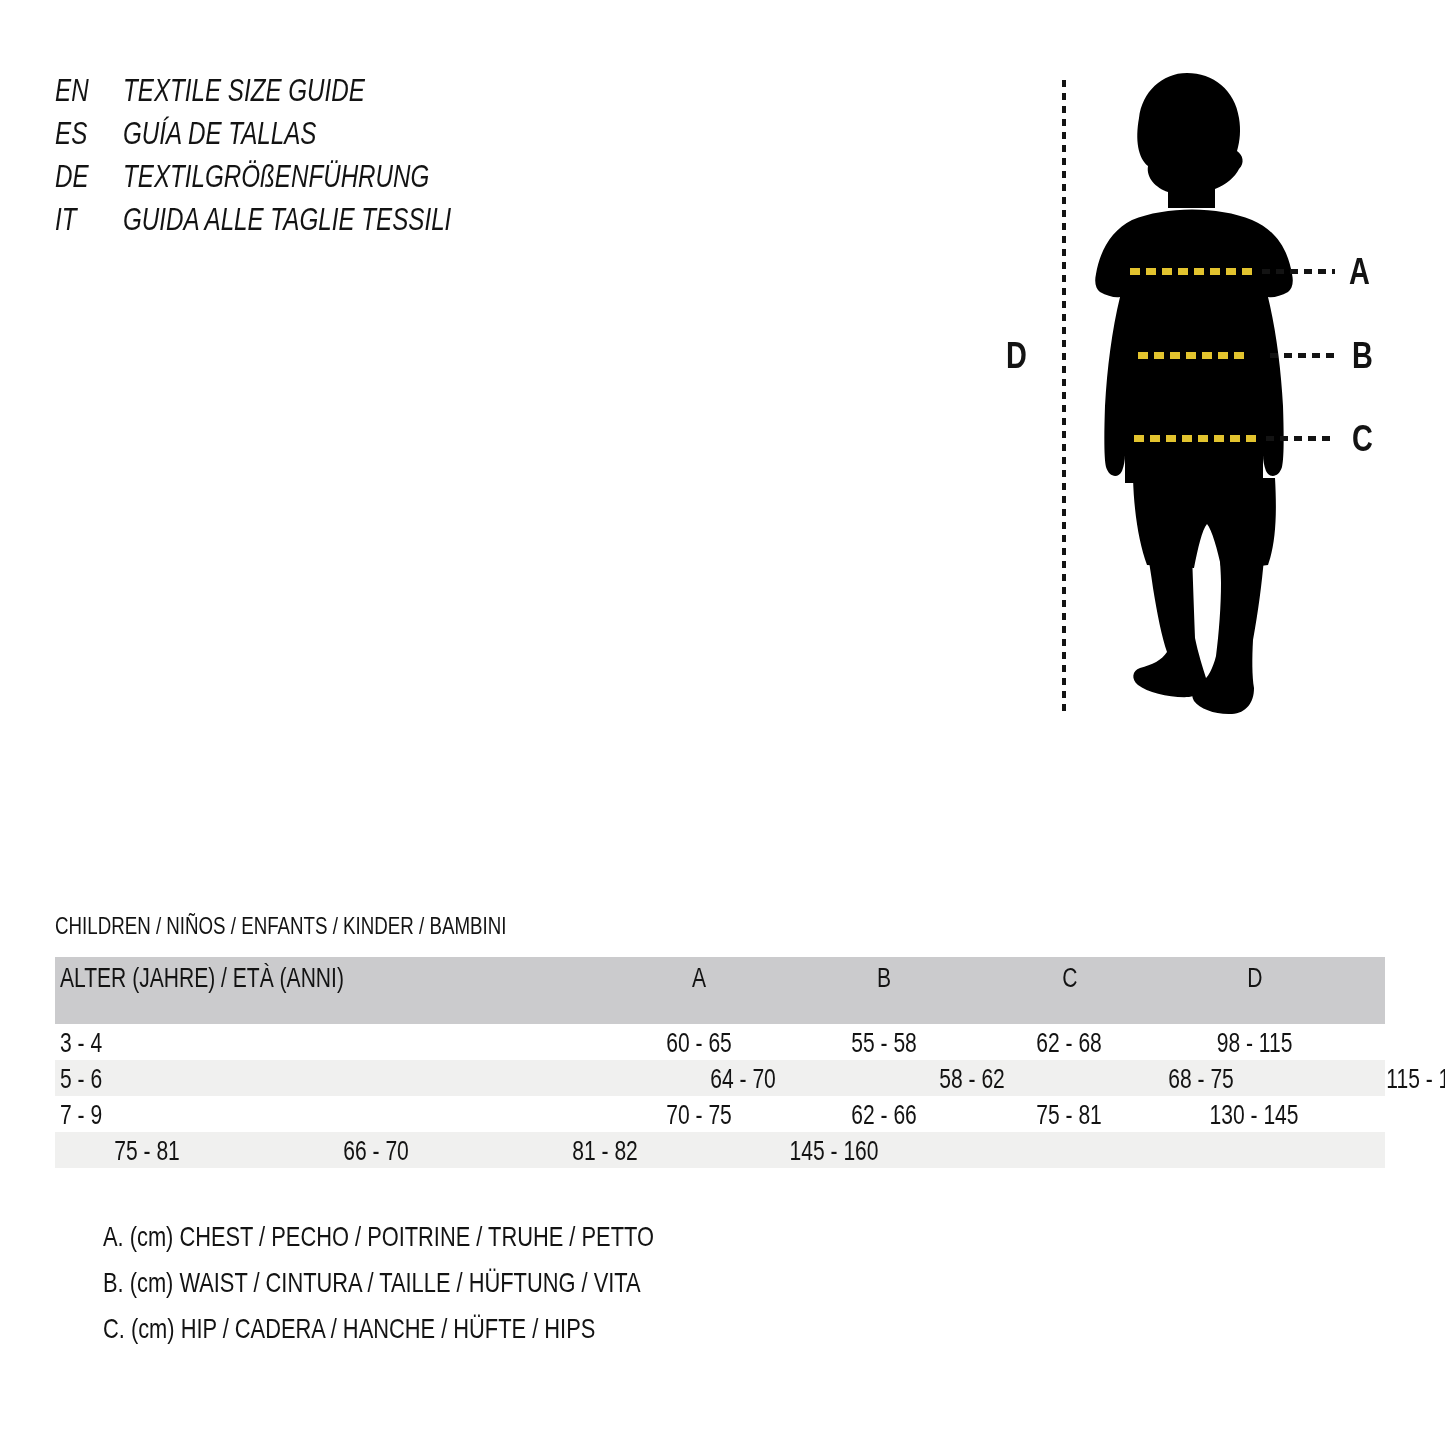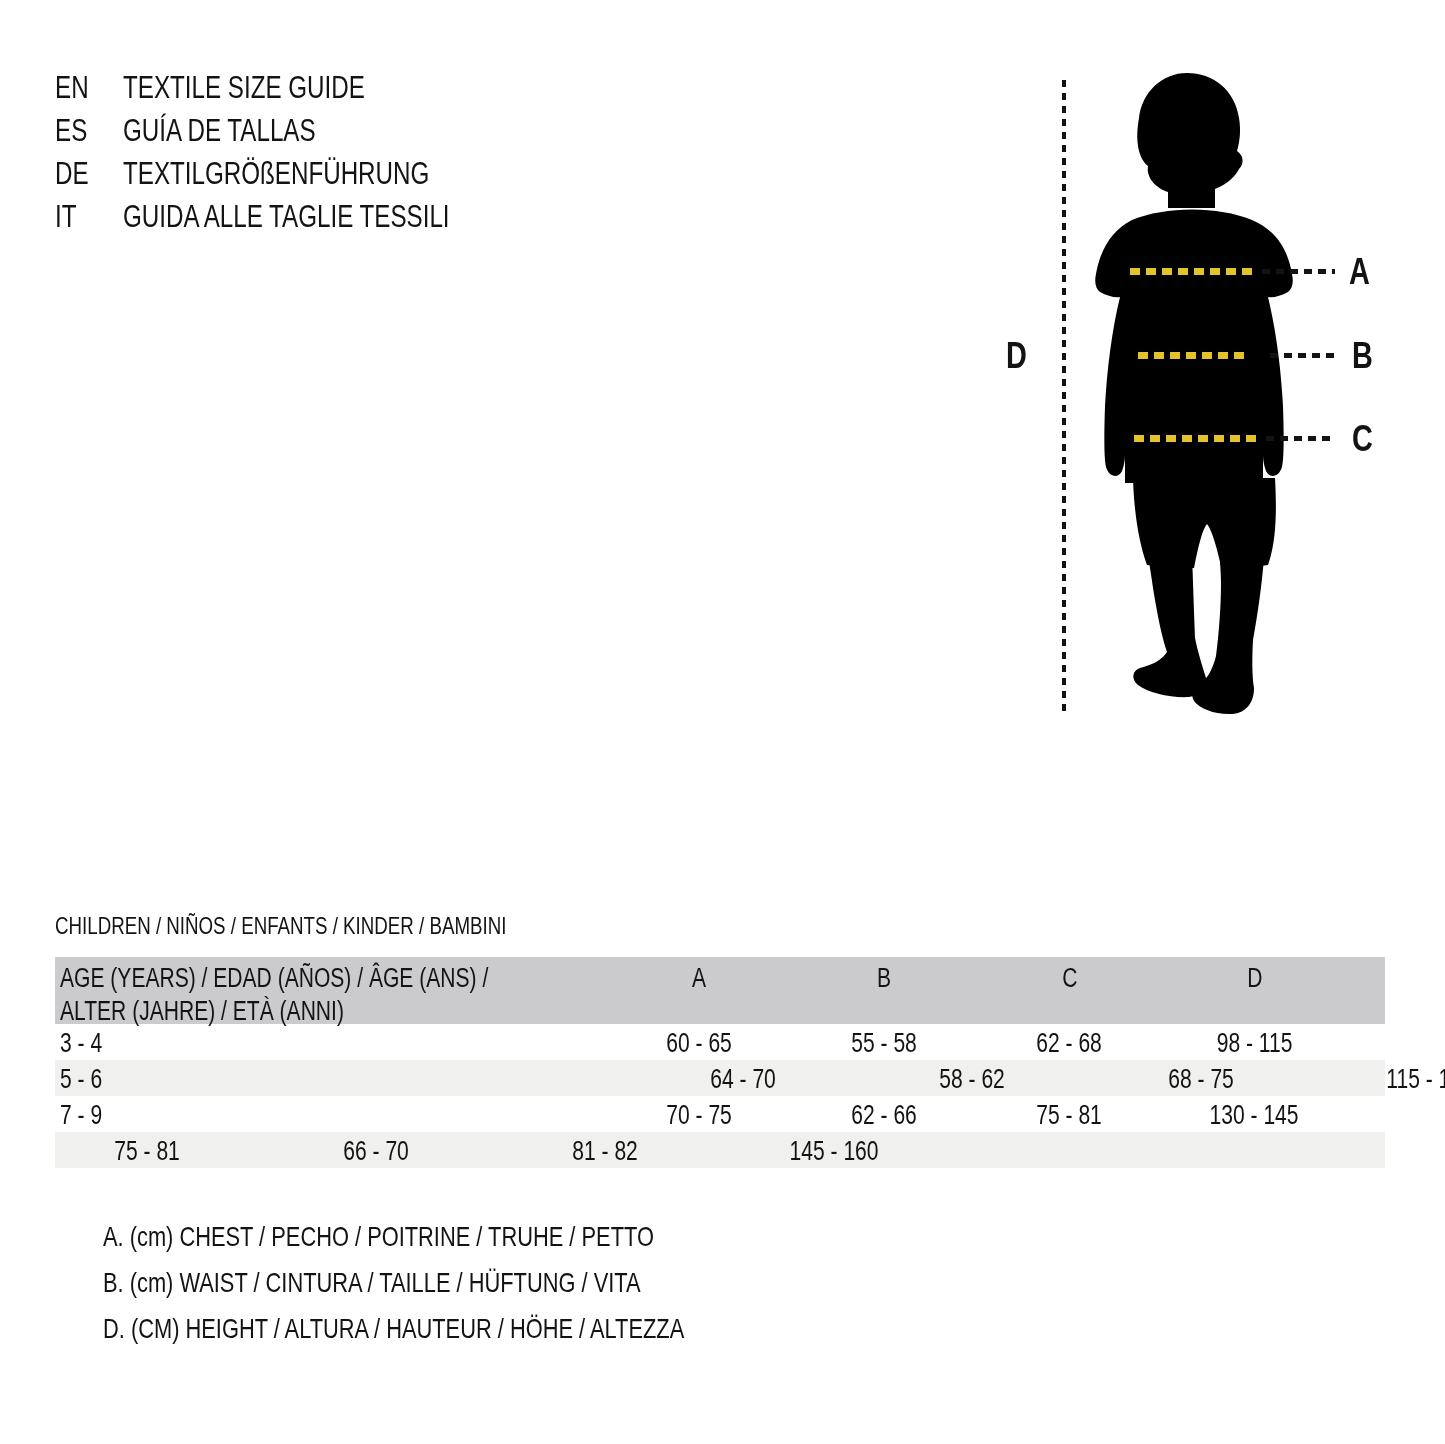--- a/index.html
+++ b/index.html
@@ -10,21 +10,21 @@
     font-family:"Liberation Sans","DejaVu Sans",sans-serif;
     color:#131313;
     overflow:hidden;
   }
   
   .cn{display:inline-block;transform:scaleX(0.78);transform-origin:0 50%;white-space:nowrap;}
   .cnc{display:inline-block;transform:scaleX(0.78);transform-origin:50% 50%;white-space:nowrap;}
 
   
   .langs{position:absolute;left:55px;top:66px;font-size:31px;}
-  .lang-row{display:flex;height:43px;align-items:center;}
+  .lang-row{display:flex;height:43px;align-items:flex-end;font-style:italic;}
   .lang-code{width:68px;flex:0 0 68px;}
   
   .heading{position:absolute;left:55px;top:326px;font-size:35px;font-weight:700;}
 
   
   .vdash{
     position:absolute;left:1062px;top:80px;width:4px;height:634px;
     background:repeating-linear-gradient(180deg,#131313 0 7px,transparent 7px 13px);
   }
   .ydash{
@@ -160,21 +160,20 @@
   <div class="fig-label lbl-c"><span class="cnc">C</span></div>
   <div class="fig-label lbl-d"><span class="cnc">D</span></div>
 
   <div class="children-title">
     <span class="cn">CHILDREN / NIÑOS / ENFANTS / KINDER / BAMBINI</span>
   </div>
 
   <div class="size-table">
     <div class="t-header">
       <div class="t-col1">
-        <div><span class="cn">AGE (YEARS) / EDAD (AÑOS) / ÂGE (ANS) /</span></div>
         <div><span class="cn">ALTER (JAHRE) / ETÀ (ANNI)</span></div>
       </div>
       <div class="t-colx"><span class="cnc">A</span></div>
       <div class="t-colx"><span class="cnc">B</span></div>
       <div class="t-colx"><span class="cnc">C</span></div>
       <div class="t-colx"><span class="cnc">D</span></div>
     </div>
 
     <div class="t-row">
       <div class="t-col1"><span class="cn">3 - 4</span></div>
@@ -201,16 +200,16 @@
       <div class="t-colx"><span class="cnc">75 - 81</span></div>
       <div class="t-colx"><span class="cnc">66 - 70</span></div>
       <div class="t-colx"><span class="cnc">81 - 82</span></div>
       <div class="t-colx"><span class="cnc">145 - 160</span></div>
     </div>
   </div>
 
   <div class="legend">
     <div><span class="cn">A. (cm) CHEST / PECHO / POITRINE / TRUHE / PETTO</span></div>
     <div><span class="cn">B. (cm) WAIST / CINTURA / TAILLE / HÜFTUNG / VITA</span></div>
-    <div><span class="cn">D. (CM) HEIGHT / ALTURA / HAUTEUR / HÖHE / ALTEZZA</span></div>
+    <div><span class="cn">C. (cm) HIP / CADERA / HANCHE / HÜFTE / HIPS</span></div>
   </div>
 
 </div>
 
 </body></html>

